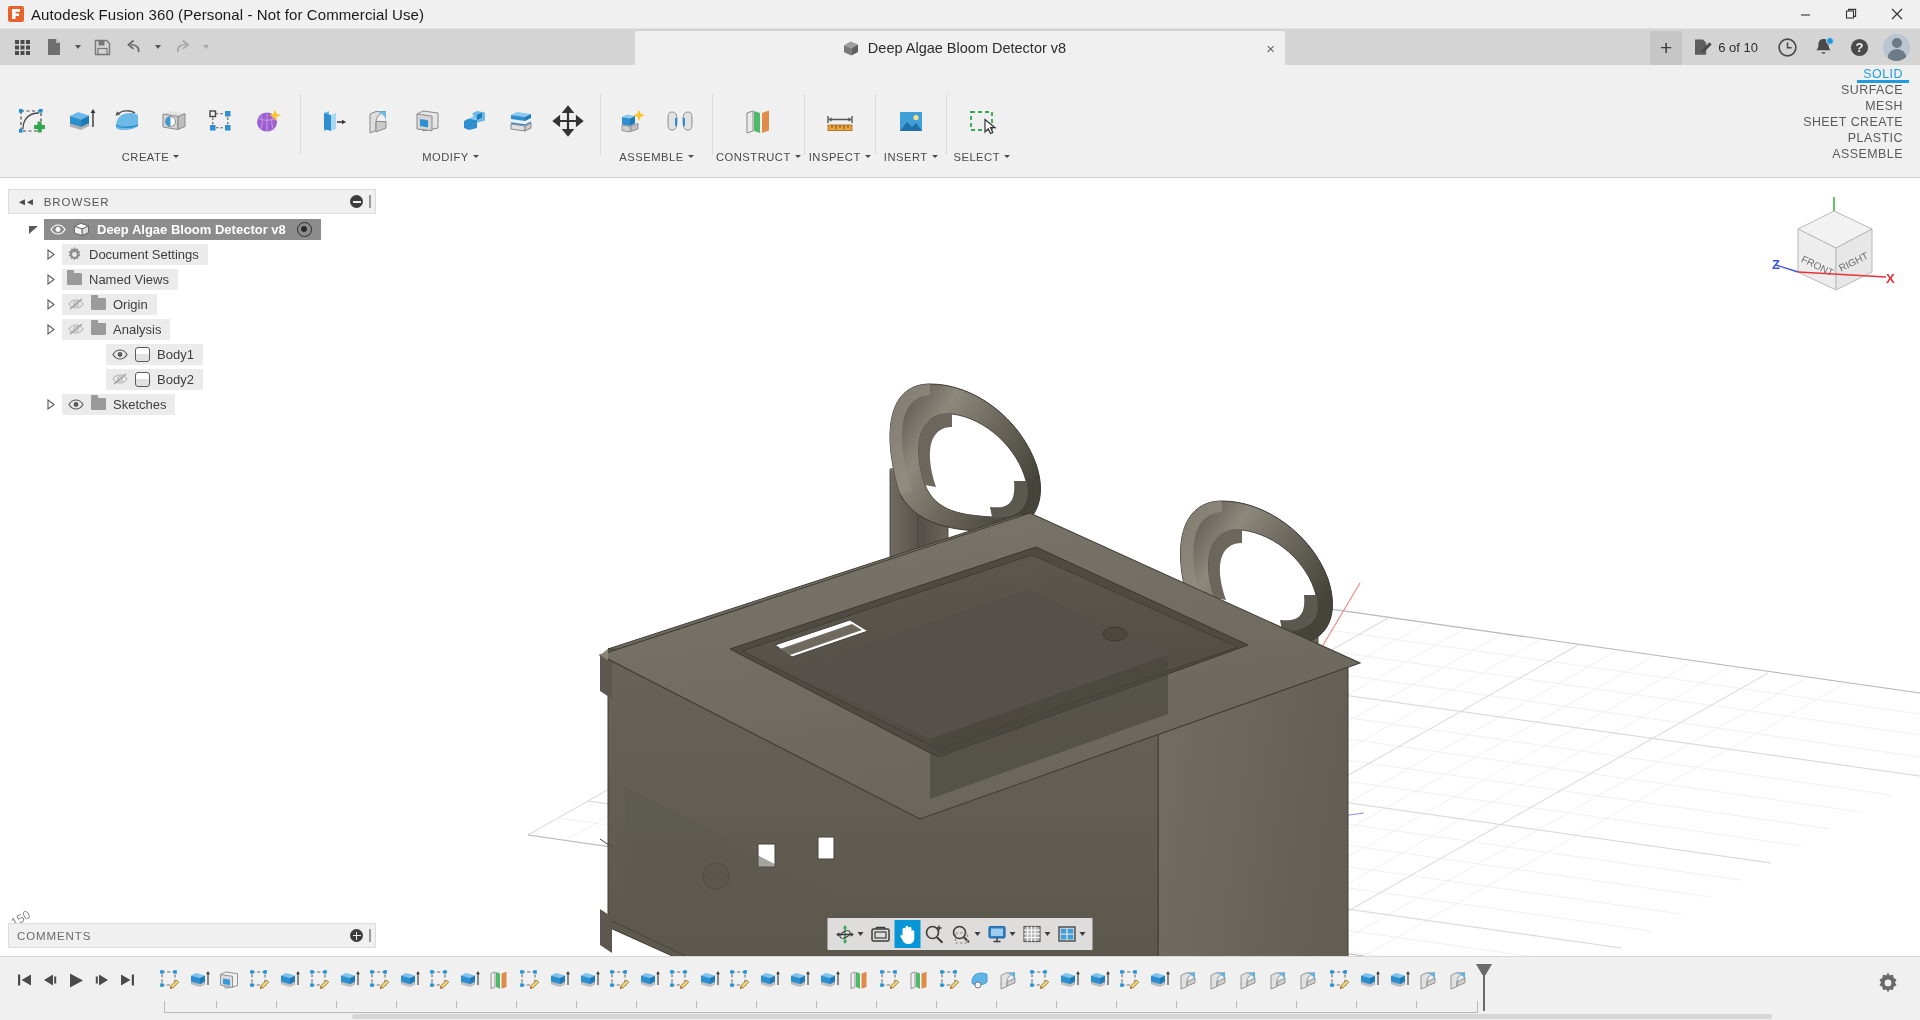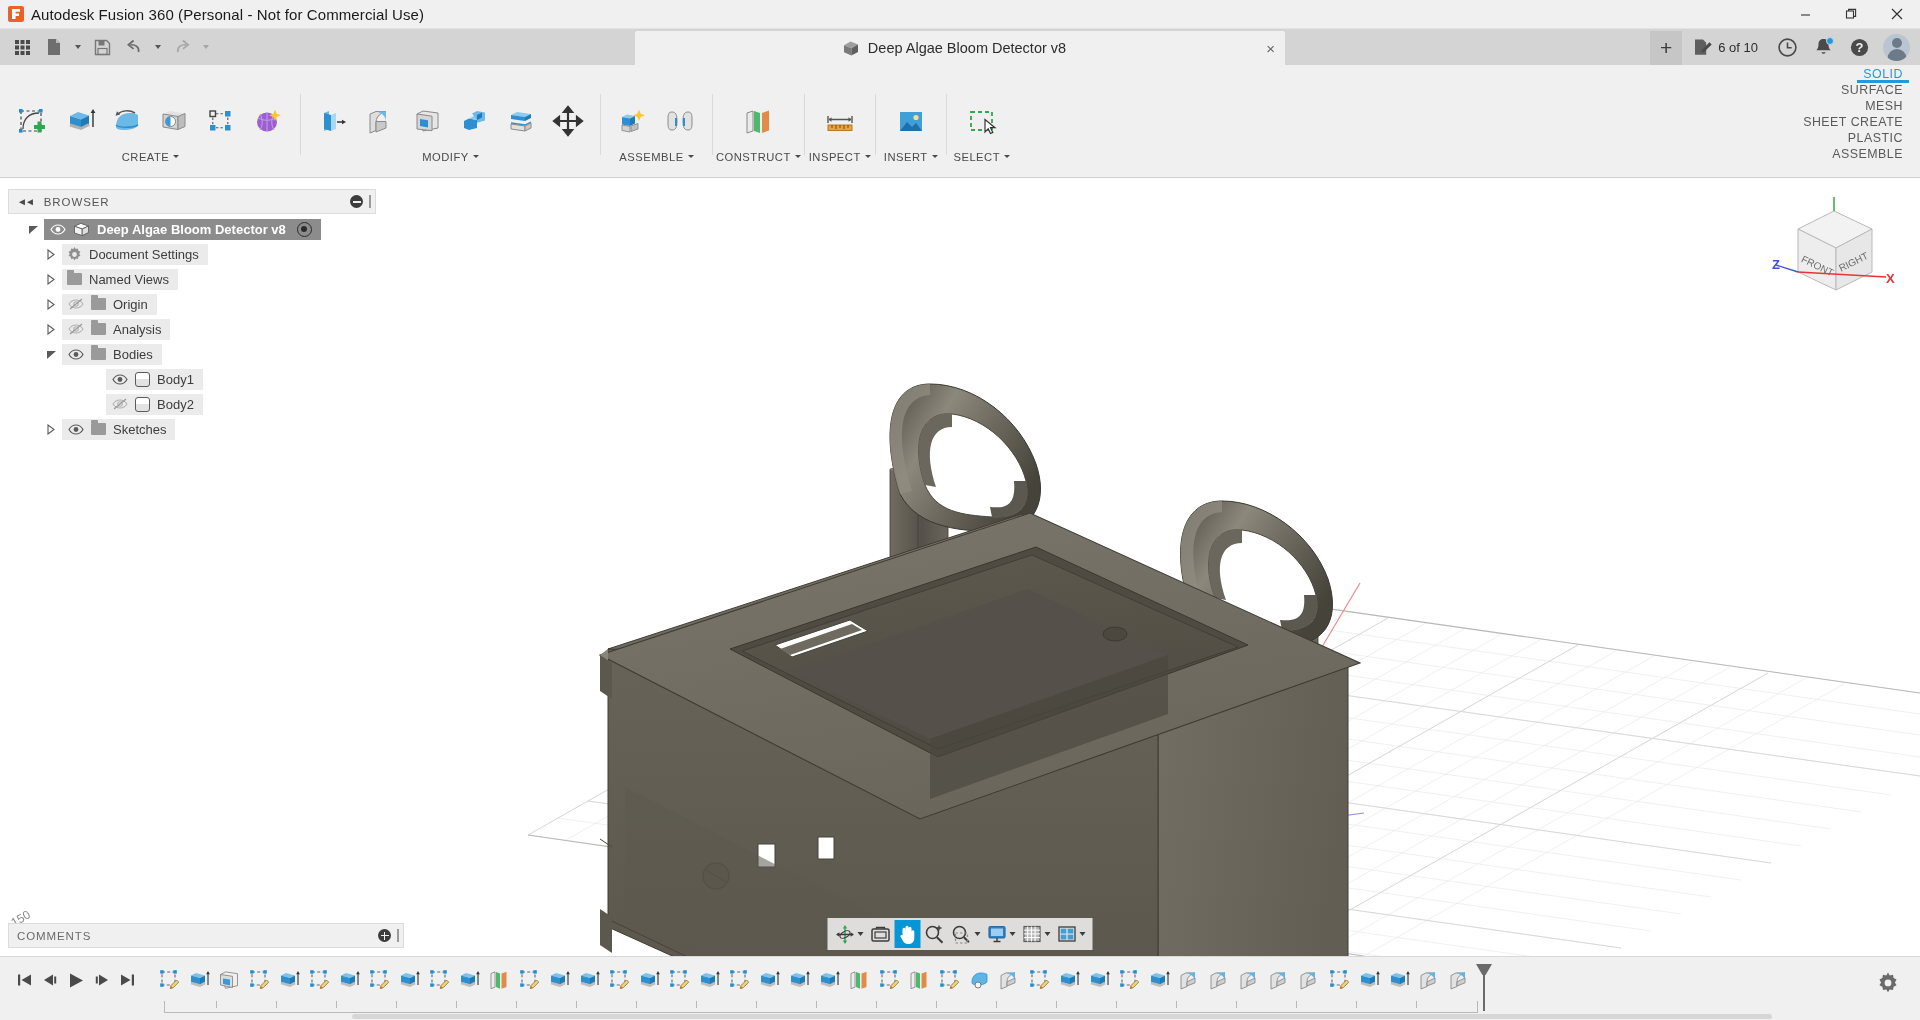--- a/index.html
+++ b/index.html
@@ -207,21 +207,21 @@
   .target-ic {
     width: 15px; height: 15px; border-radius: 50%; border: 1.7px solid #2b2b2b;
     position: relative; flex:none; margin-left: 4px;
   }
   .target-ic::after {
     content:""; position:absolute; left:3.2px; top:3.2px; width:6px; height:6px;
     border-radius:50%; background:#2b2b2b;
   }
 
   #comments {
-    position: absolute; left: 8px; bottom: 8px; width: 396px;
+    position: absolute; left: 8px; bottom: 8px; width: 368px;
     height: 25px; background: #f0f0f0; border: 1px solid #dcdcdc;
     display: flex; align-items: center; padding: 0 4px 0 8px;
     color: #6a6a6a; letter-spacing: 0.9px; font-size: 11.5px; z-index: 5;
   }
   #comments .hspacer { margin-left: auto; display: flex; align-items: center; gap: 6px; }
 
   
   #viewcube { position: absolute; right: 22px; top: 16px; width: 130px; height: 122px; z-index: 4; }
 
   
@@ -934,37 +934,20 @@
                 <path d="M8 2C3.6 2 1 6 1 6s2.6 4 7 4 7-4 7-4-2.6-4-7-4z" fill="none" stroke="#b3b3b3" stroke-width="1.1"></path>
                 <circle cx="8" cy="6" r="2.2" fill="none" stroke="#b3b3b3" stroke-width="1.1"></circle>
                 <path d="M2 11L14 1" stroke="#9a9a9a" stroke-width="1.2"></path>
               </svg>
           </span>
           <span class="folder-ic"></span>
           <span>Analysis</span>
         </span>
       </div>
 
-      <div class="trow">
-        <span class="twig" style="margin-left:32px">
-          <svg width="11" height="11" viewBox="0 0 11 11">
-              <path d="M1 2h9L1 10z" fill="#5a5a5a"></path>
-            </svg>
-        </span>
-        <span class="pill">
-          <span class="eye">
-            <svg width="16" height="11" viewBox="0 0 16 11">
-                <path d="M8 1C3.6 1 1 5.5 1 5.5S3.6 10 8 10s7-4.5 7-4.5S12.4 1 8 1z" fill="none" stroke="#5a5a5a" stroke-width="1.2"></path>
-                <circle cx="8" cy="5.5" r="2.4" fill="#5a5a5a"></circle>
-              </svg>
-          </span>
-          <span class="folder-ic"></span>
-          <span>Bodies</span>
-        </span>
-      </div>
 
       <div class="trow">
         <span class="twig" style="margin-left:76px"></span>
         <span class="pill">
           <span class="eye">
             <svg width="16" height="11" viewBox="0 0 16 11">
                 <path d="M8 1C3.6 1 1 5.5 1 5.5S3.6 10 8 10s7-4.5 7-4.5S12.4 1 8 1z" fill="none" stroke="#5a5a5a" stroke-width="1.2"></path>
                 <circle cx="8" cy="5.5" r="2.4" fill="#5a5a5a"></circle>
               </svg>
           </span>

